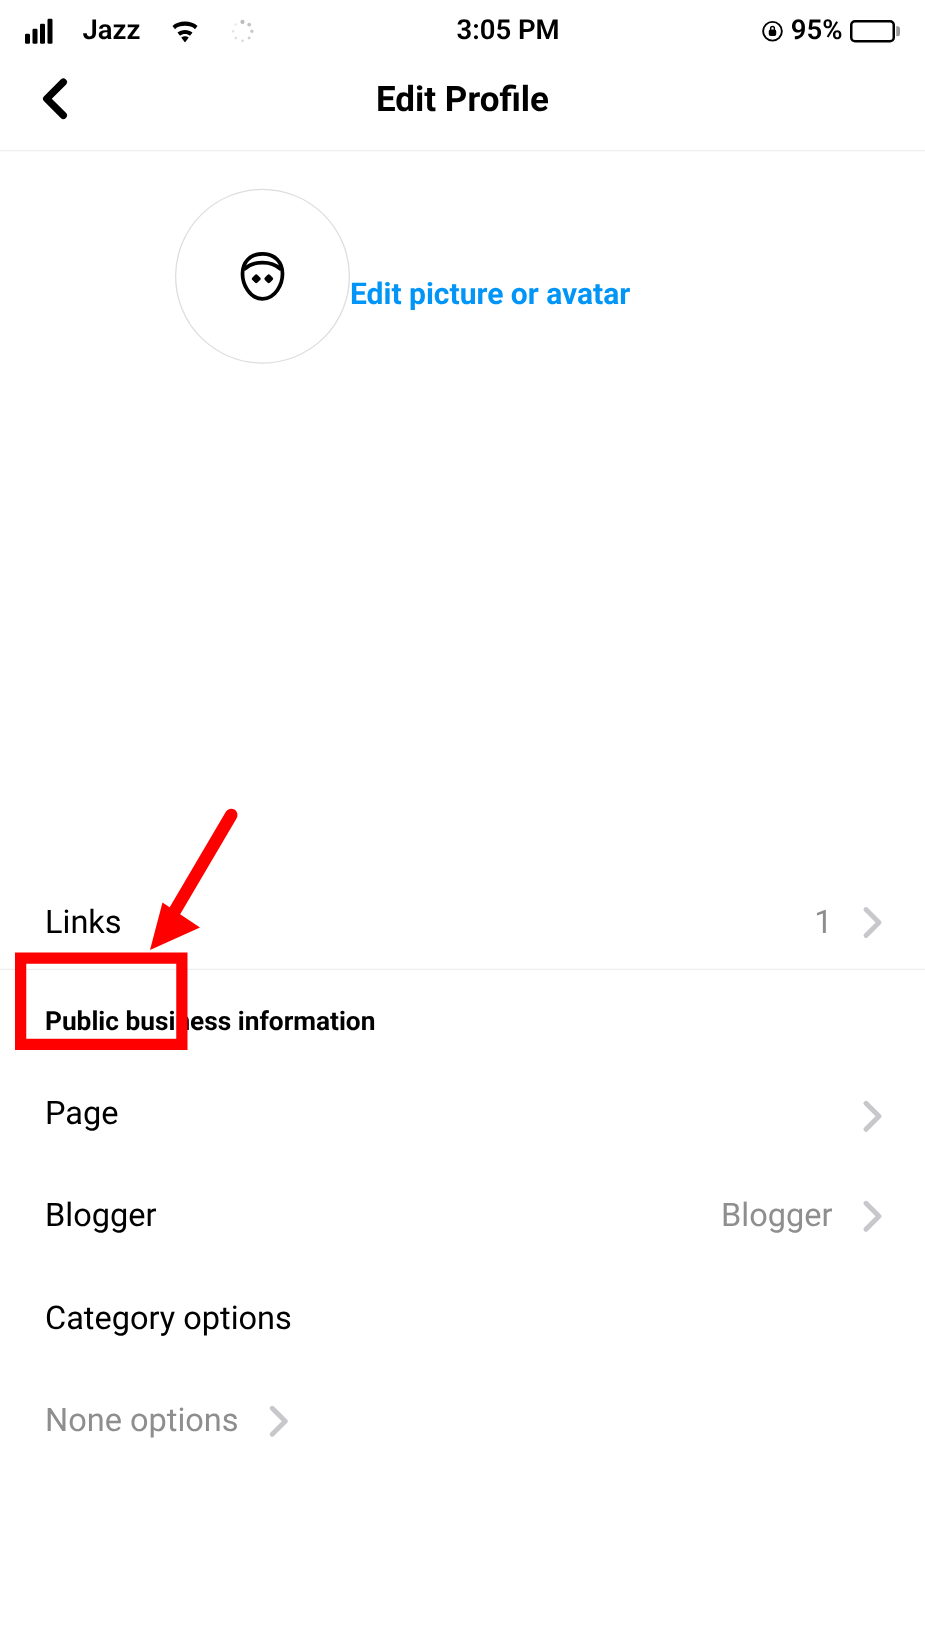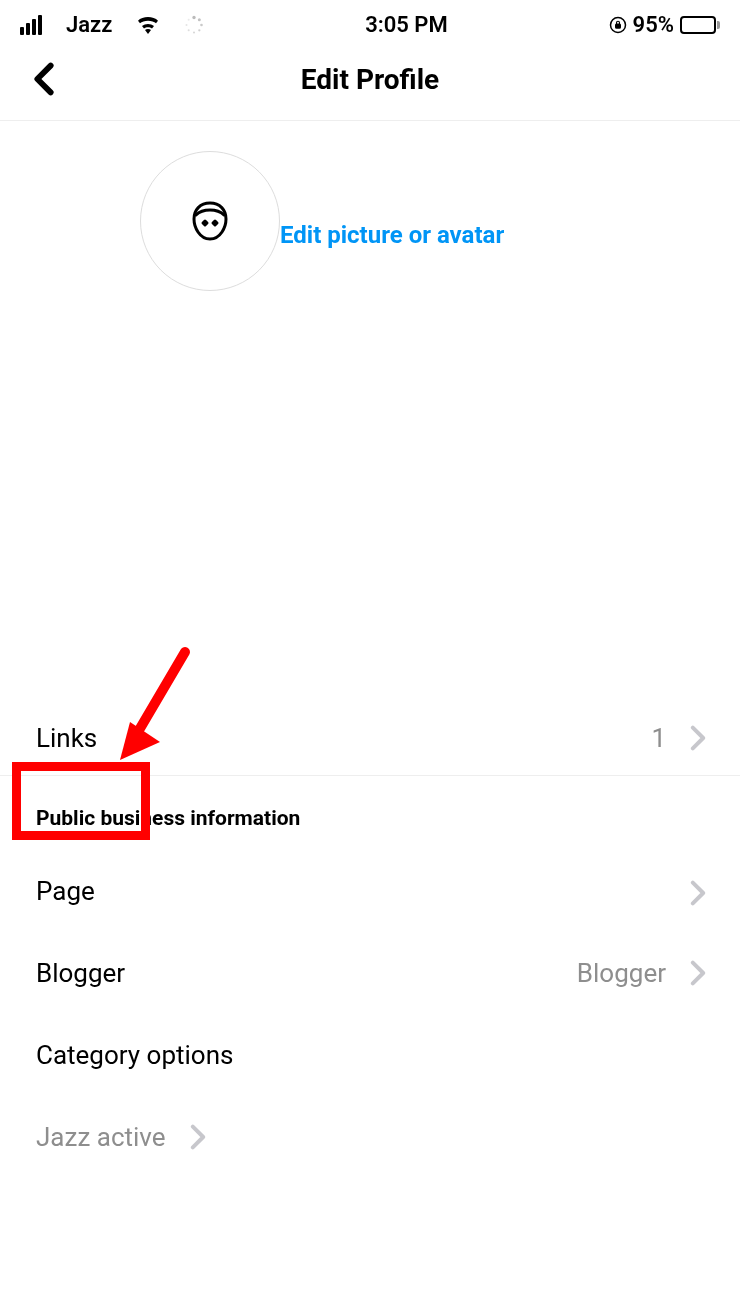--- a/index.html
+++ b/index.html
@@ -288,21 +288,21 @@
       </svg>
   </span>
 </div>
 
 <div class="list-row biz-row">
   <span class="row-label">Category options</span>
 </div>
 
 <div class="list-row biz-row">
   <span class="row-right">
-    <span class="row-value">Jazz active</span>
+    <span class="row-value">None options</span>
     <svg class="chevron" viewBox="0 0 12 20" fill="none" stroke="currentColor" stroke-width="3" stroke-linecap="round" stroke-linejoin="round">
         <polyline points="2 2 10 10 2 18"></polyline>
       </svg>
   </span>
 </div>
 
 <div class="annotation-box"></div>
 <svg class="annotation-arrow" viewBox="0 0 90 130">
   <line x1="75" y1="10" x2="25" y2="95" stroke="#ff0000" stroke-width="10" stroke-linecap="round"></line>
   <polygon points="10,118 20,80 50,100" fill="#ff0000"></polygon>

